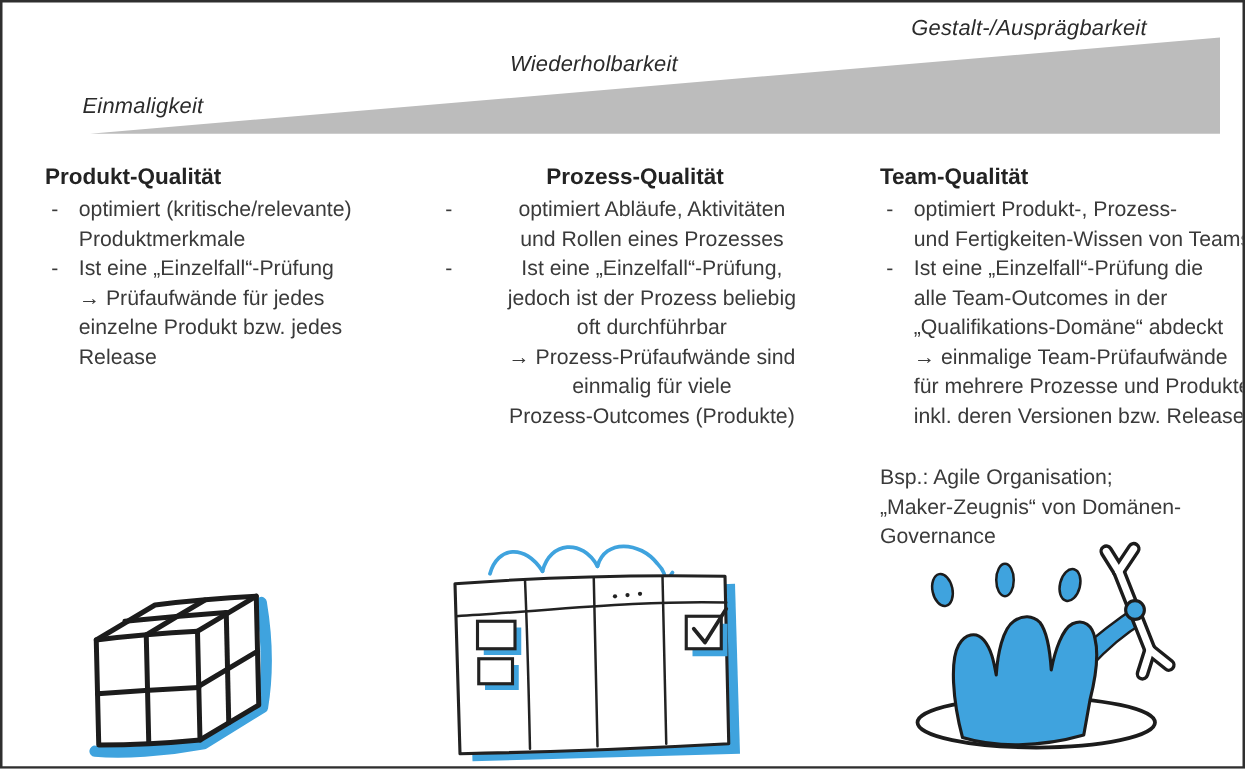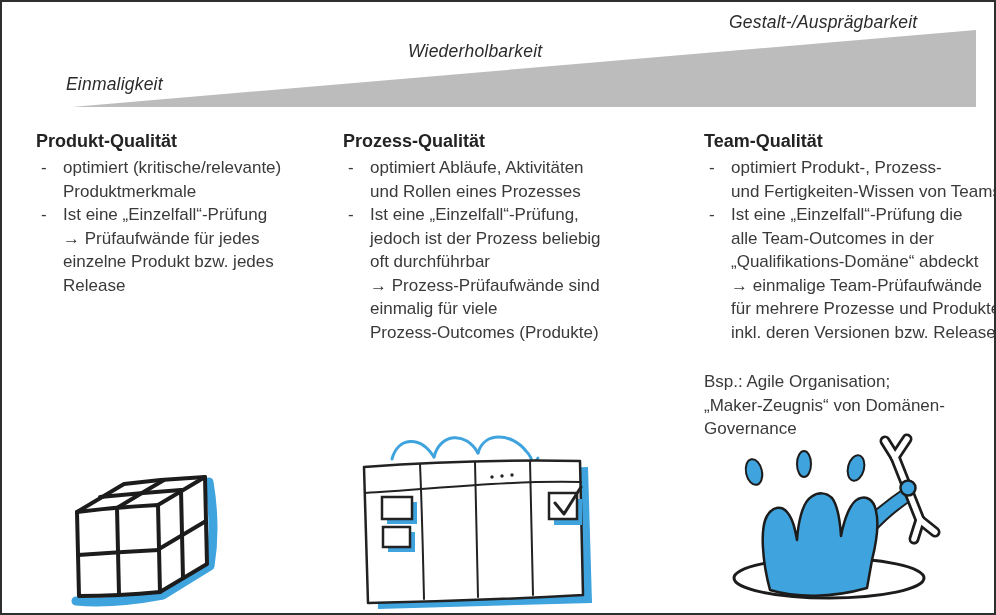--- a/index.html
+++ b/index.html
@@ -12,21 +12,21 @@
   .ramp-label{
     position:absolute;font-style:italic;font-size:17.5px;color:#2b2b2b;
     white-space:nowrap;letter-spacing:.2px;
   }
   .lbl-einmaligkeit{left:64px;top:72px;}
   .lbl-wiederholbarkeit{left:406px;top:39px;}
   .lbl-gestalt{left:727px;top:10px;}
 
   .col{position:absolute;top:127px;font-size:17px;line-height:23.5px;}
   .col-1{left:10px;width:324px;margin-left:24px;}
-  .col-2{left:341px;width:330px;}
+  .col-2{left:341px;width:330px;text-align:center;}
   .col-3{left:702px;width:320px;}
   .col-title{font-size:18px;font-weight:bold;color:#232323;margin:0 0 2px 0;line-height:25px;}
   .bullet{display:flex;}
   .marker{flex:0 0 27px;width:27px;padding-left:5px;box-sizing:border-box;}
   .btext{flex:1;}
   .example{margin-top:26px;}
 
   .illus{position:absolute;}
   .illus-cube{left:42px;top:442px;width:200px;height:165px;}
   .illus-board{left:352px;top:423px;width:250px;height:185px;}

